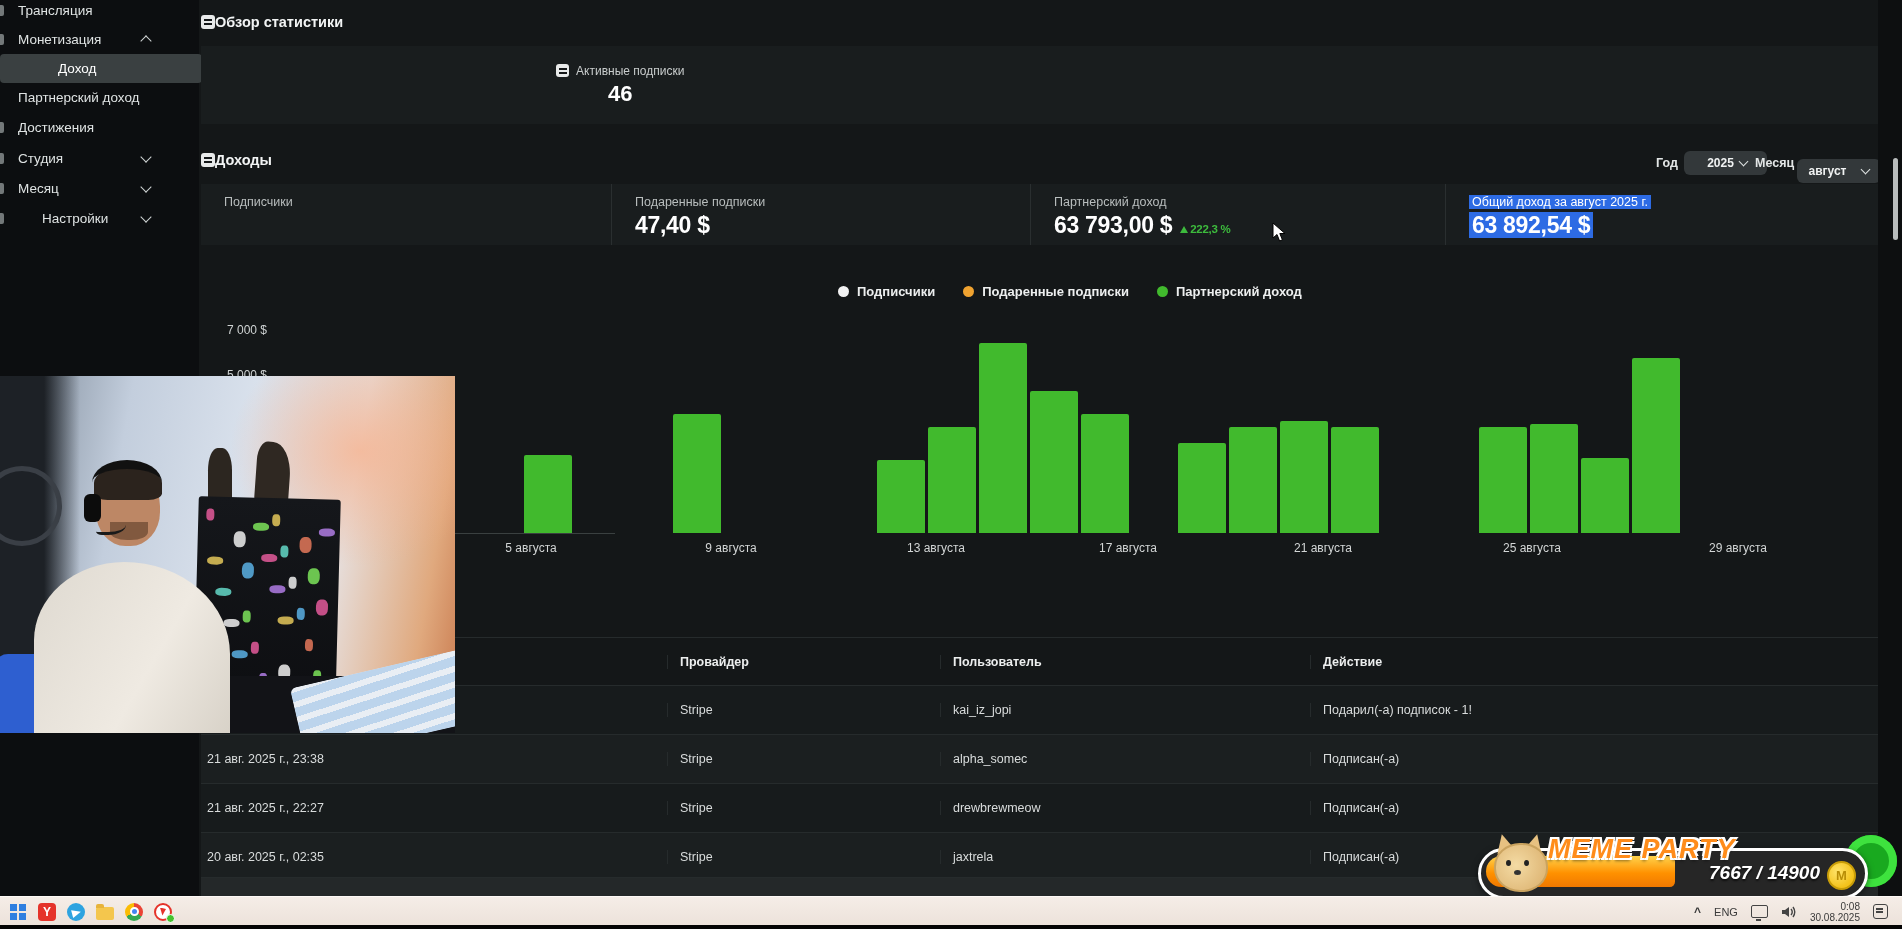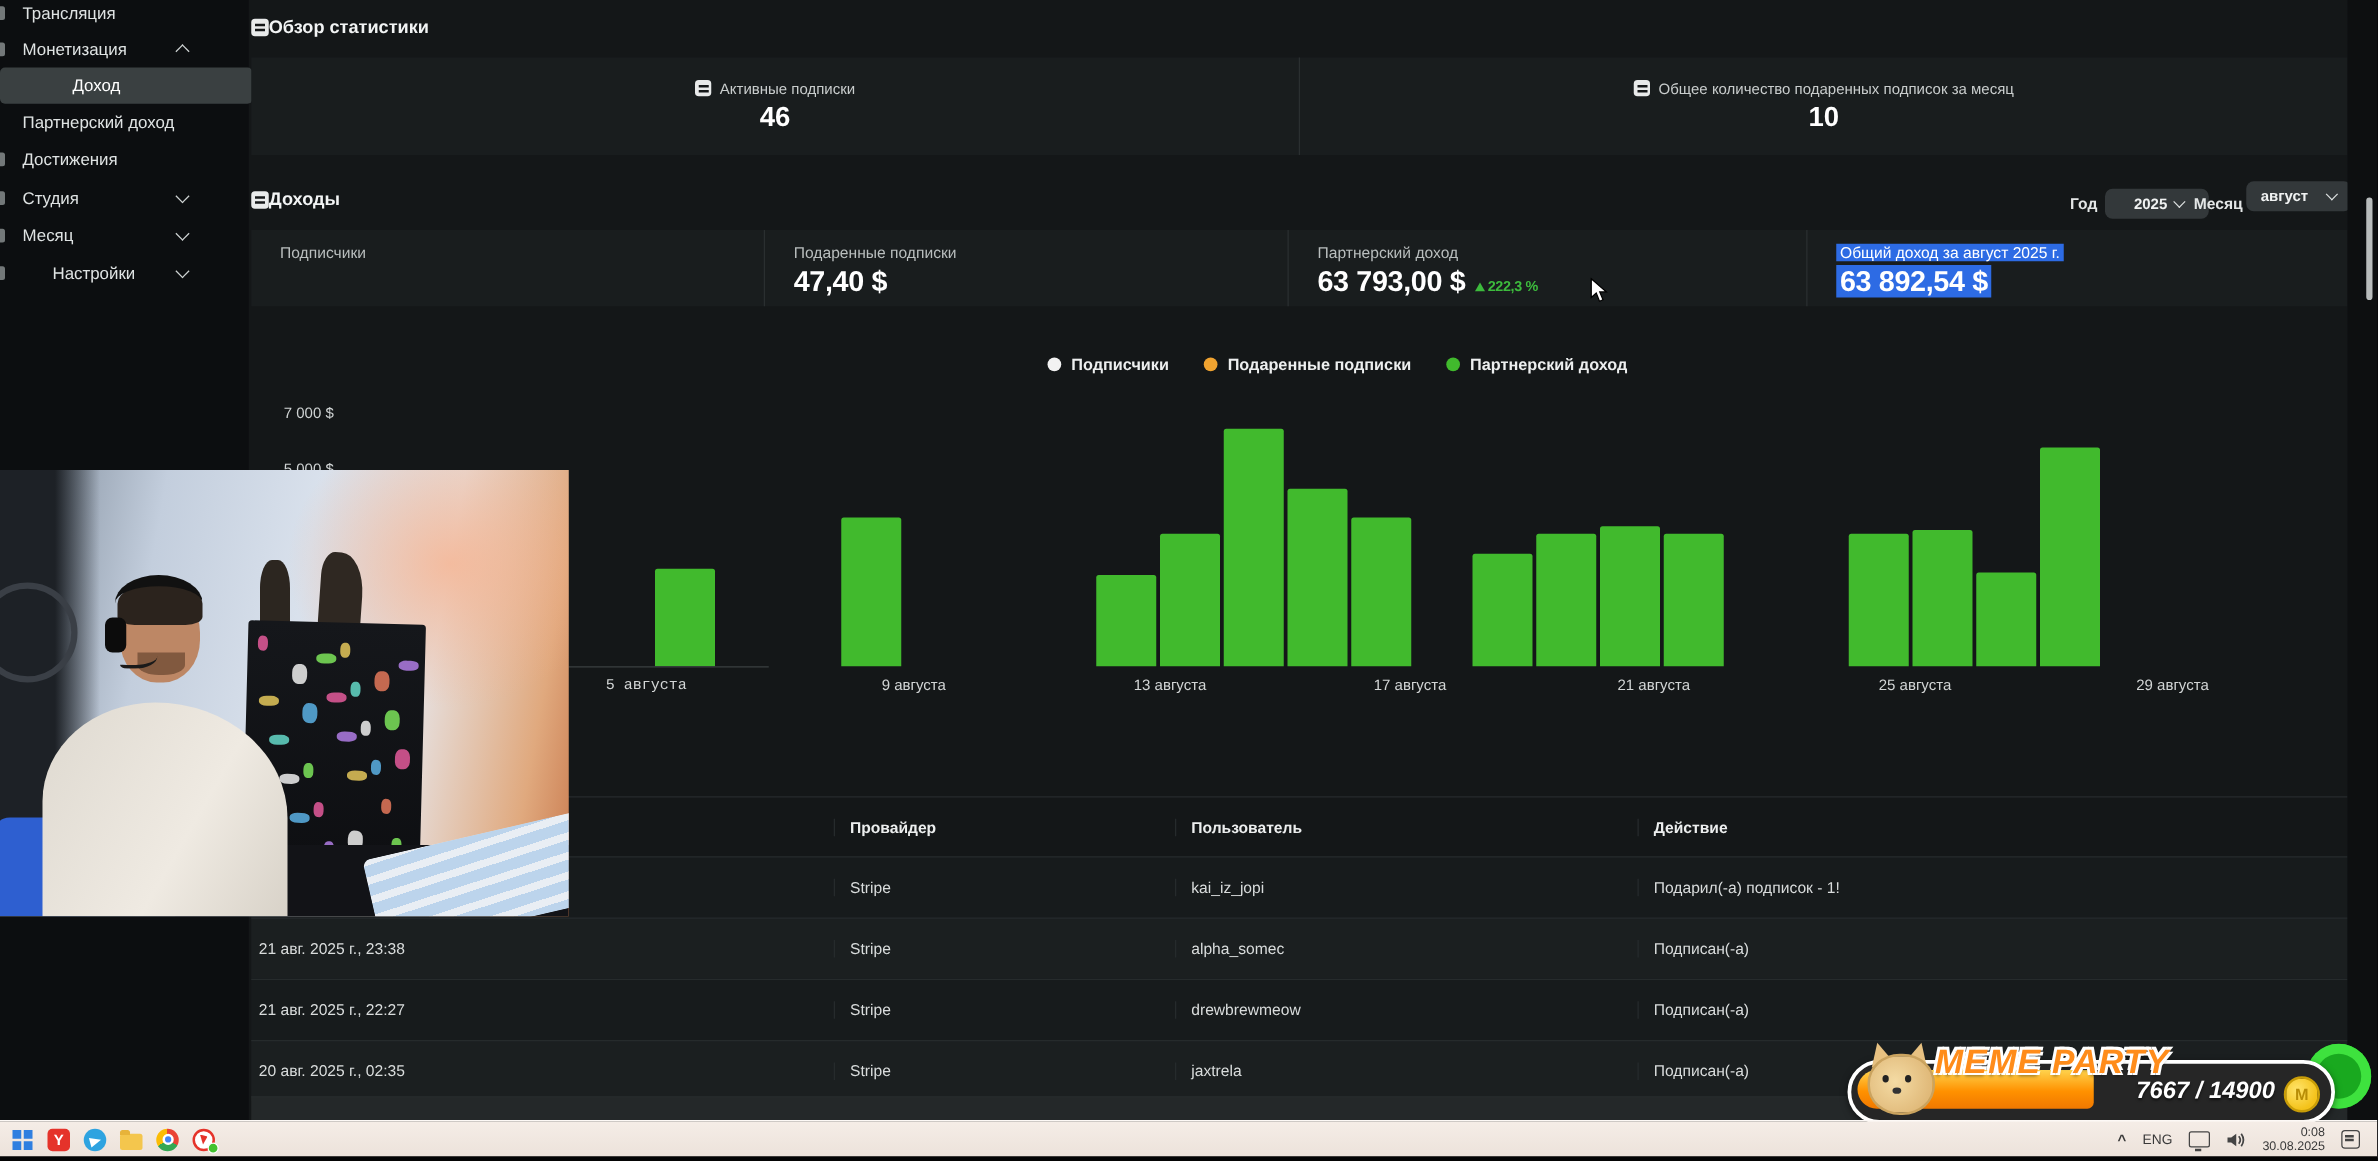--- a/index.html
+++ b/index.html
@@ -176,40 +176,33 @@
     <span>Обзор статистики</span>
   </div>
   <div id="stats-card" class="abs">
     <div class="stat-half">
       <div class="stat-label">
         <span class="mini-ic"></span>
         <span>Активные подписки</span>
       </div>
       <div class="stat-value">46</div>
     </div>
-    <div class="stat-half">
-      <div class="stat-label">
-        <span class="mini-ic"></span>
-        <span>Общее количество подаренных подписок за месяц</span>
-      </div>
-      <div class="stat-value">10</div>
-    </div>
   </div>
 
   <div class="sec-head" style="left:201px;top:152px;">
     <span class="mini-ic"></span>
     <span>Доходы</span>
   </div>
   <span class="filter-lbl" style="left:1656px;top:156px;">Год</span>
   <div class="drop-btn" style="left:1684px;top:151px;width:62px;padding-left:12px;">
     <span>2025</span>
     <span class="chev2"></span>
   </div>
   <span class="filter-lbl" style="left:1755px;top:156px;">Месяц</span>
-  <div class="drop-btn" style="left:1797px;top:145px;width:66px;gap:16px;">
+  <div class="drop-btn" style="left:1797px;top:159px;width:66px;gap:16px;">
     <span>август</span>
     <span class="chev2"></span>
   </div>
 
   <div id="income-cards" class="abs">
     <div class="inc-card">
       <div class="inc-label">Подписчики</div>
     </div>
     <div class="inc-card">
       <div class="inc-label">Подаренные подписки</div>
@@ -255,21 +248,21 @@
       <div class="bar" style="left: 1229px; top: 427px; height: 106px; width: 48px; background: rgb(65, 186, 45);"></div>
       <div class="bar" style="left: 1280px; top: 421px; height: 112px; width: 48px; background: rgb(65, 186, 45);"></div>
       <div class="bar" style="left: 1331px; top: 427px; height: 106px; width: 48px; background: rgb(65, 186, 45);"></div>
       <div class="bar" style="left: 1479px; top: 427px; height: 106px; width: 48px; background: rgb(65, 186, 45);"></div>
       <div class="bar" style="left: 1530px; top: 424px; height: 109px; width: 48px; background: rgb(65, 186, 45);"></div>
       <div class="bar" style="left: 1581px; top: 458px; height: 75px; width: 48px; background: rgb(65, 186, 45);"></div>
       <div class="bar" style="left: 1632px; top: 358px; height: 175px; width: 48px; background: rgb(65, 186, 45);"></div>
     </div>
   <div class="axis-line"></div>
   <div id="xticks">
-      <div class="xtick" style="left: 472px; top: 541px; font-family: Liberation Mono, monospace;">5 августа</div>
+      <div class="xtick" style="left: 486px; top: 541px;">5 августа</div>
       <div class="xtick" style="left: 686px; top: 541px;">9 августа</div>
       <div class="xtick" style="left: 891px; top: 541px;">13 августа</div>
       <div class="xtick" style="left: 1083px; top: 541px;">17 августа</div>
       <div class="xtick" style="left: 1278px; top: 541px;">21 августа</div>
       <div class="xtick" style="left: 1487px; top: 541px;">25 августа</div>
       <div class="xtick" style="left: 1693px; top: 541px;">29 августа</div>
     </div>
 
   <div id="table" class="abs">
       <div class="trow  head">

